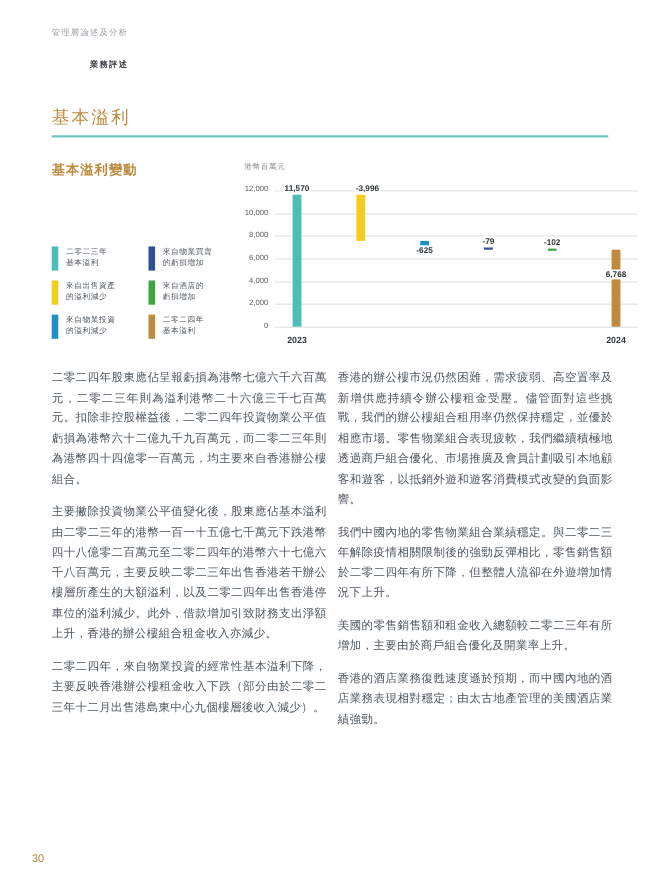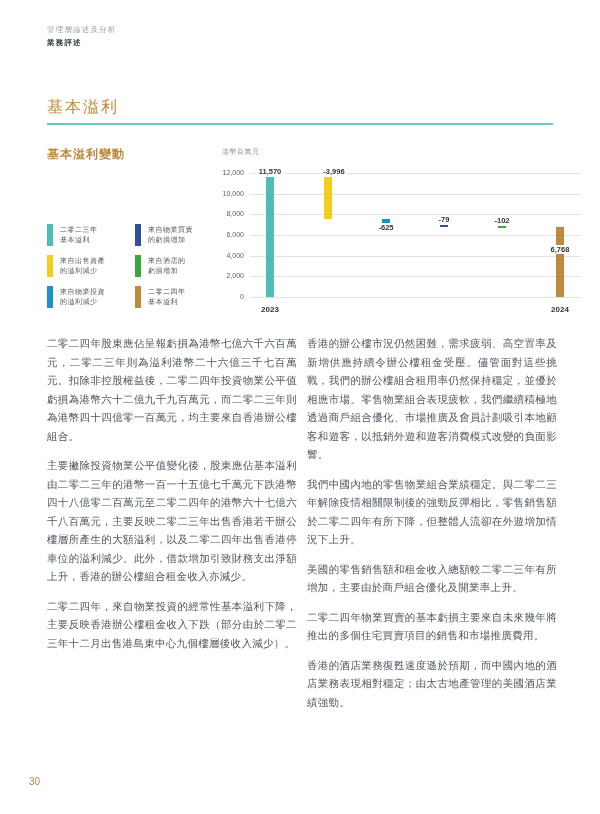--- a/index.html
+++ b/index.html
@@ -1,21 +1,21 @@
 <!DOCTYPE html>
 <html><head>
 <meta charset="utf-8">
 <style>
   html,body{margin:0;padding:0;background:#fff;}
   .page{position:relative;width:600px;height:802px;background:#ffffff;overflow:hidden;
         font-family:"Liberation Sans","DejaVu Sans",sans-serif;color:#4e575f;}
   
   .meta{position:absolute;left:47px;top:25px;}
   .meta .crumb{font-size:7.5px;color:#9aa1a7;letter-spacing:1.2px;}
-  .meta .crumb2{font-size:7.5px;font-weight:bold;color:#3b4046;letter-spacing:1.2px;margin-top:3px;}
+  .meta .crumb2{font-size:7.5px;font-weight:bold;color:#3b4046;letter-spacing:1.2px;margin-top:19px;text-align:right;}
   
   .page-title{position:absolute;left:47px;top:97px;font-size:16px;font-weight:normal;
               color:#bd8a3c;letter-spacing:2px;}
   .title-rule{position:absolute;left:47px;top:123px;width:506px;height:2px;background:#6ec6c1;}
   .chart-heading{position:absolute;left:47px;top:146px;font-size:12px;font-weight:bold;
                  color:#bd8a3c;letter-spacing:1px;}
   
   .legend{position:absolute;left:47px;top:224px;display:grid;
           grid-template-columns:88px 88px;grid-auto-rows:auto;row-gap:9px;column-gap:0;}
   .legend-item{display:flex;align-items:flex-start;}
@@ -121,20 +121,19 @@
   <div class="body-cols">
     <div class="col">
         <p>二零二四年股東應佔呈報虧損為港幣七億六千六百萬元，二零二三年則為溢利港幣二十六億三千七百萬元。扣除非控股權益後，二零二四年投資物業公平值虧損為港幣六十二億九千九百萬元，而二零二三年則為港幣四十四億零一百萬元，均主要來自香港辦公樓組合。</p>
         <p>主要撇除投資物業公平值變化後，股東應佔基本溢利由二零二三年的港幣一百一十五億七千萬元下跌港幣四十八億零二百萬元至二零二四年的港幣六十七億六千八百萬元，主要反映二零二三年出售香港若干辦公樓層所產生的大額溢利，以及二零二四年出售香港停車位的溢利減少。此外，借款增加引致財務支出淨額上升，香港的辦公樓組合租金收入亦減少。</p>
         <p>二零二四年，來自物業投資的經常性基本溢利下降，主要反映香港辦公樓租金收入下跌（部分由於二零二三年十二月出售港島東中心九個樓層後收入減少）。</p>
       </div>
     <div class="col">
         <p>香港的辦公樓市況仍然困難，需求疲弱、高空置率及新增供應持續令辦公樓租金受壓。儘管面對這些挑戰，我們的辦公樓組合租用率仍然保持穩定，並優於相應市場。零售物業組合表現疲軟，我們繼續積極地透過商戶組合優化、市場推廣及會員計劃吸引本地顧客和遊客，以抵銷外遊和遊客消費模式改變的負面影響。</p>
         <p>我們中國內地的零售物業組合業績穩定。與二零二三年解除疫情相關限制後的強勁反彈相比，零售銷售額於二零二四年有所下降，但整體人流卻在外遊增加情況下上升。</p>
         <p>美國的零售銷售額和租金收入總額較二零二三年有所增加，主要由於商戶組合優化及開業率上升。</p>
-        <p>二零二四年物業買賣的基本虧損主要來自未來幾年將推出的多個住宅買賣項目的銷售和市場推廣費用。</p>
         <p>香港的酒店業務復甦速度遜於預期，而中國內地的酒店業務表現相對穩定；由太古地產管理的美國酒店業績強勁。</p>
       </div>
   </div>
 
   <div class="page-num">30</div>
 
 </div>
 
 </body></html>

